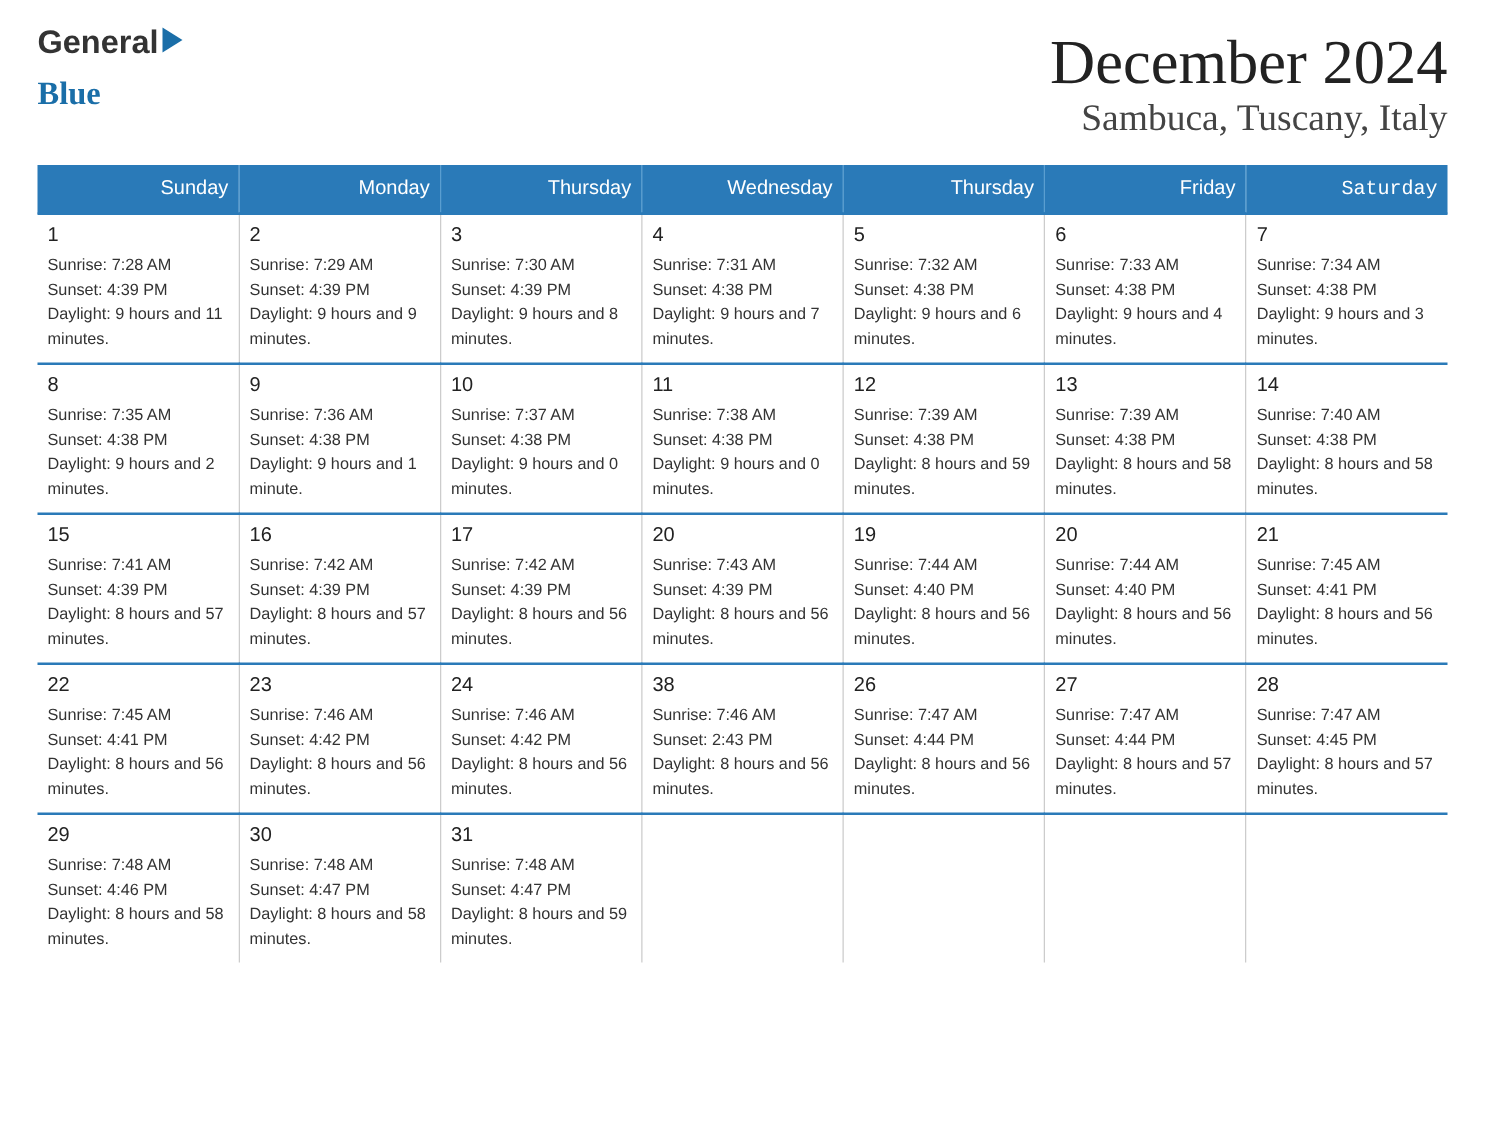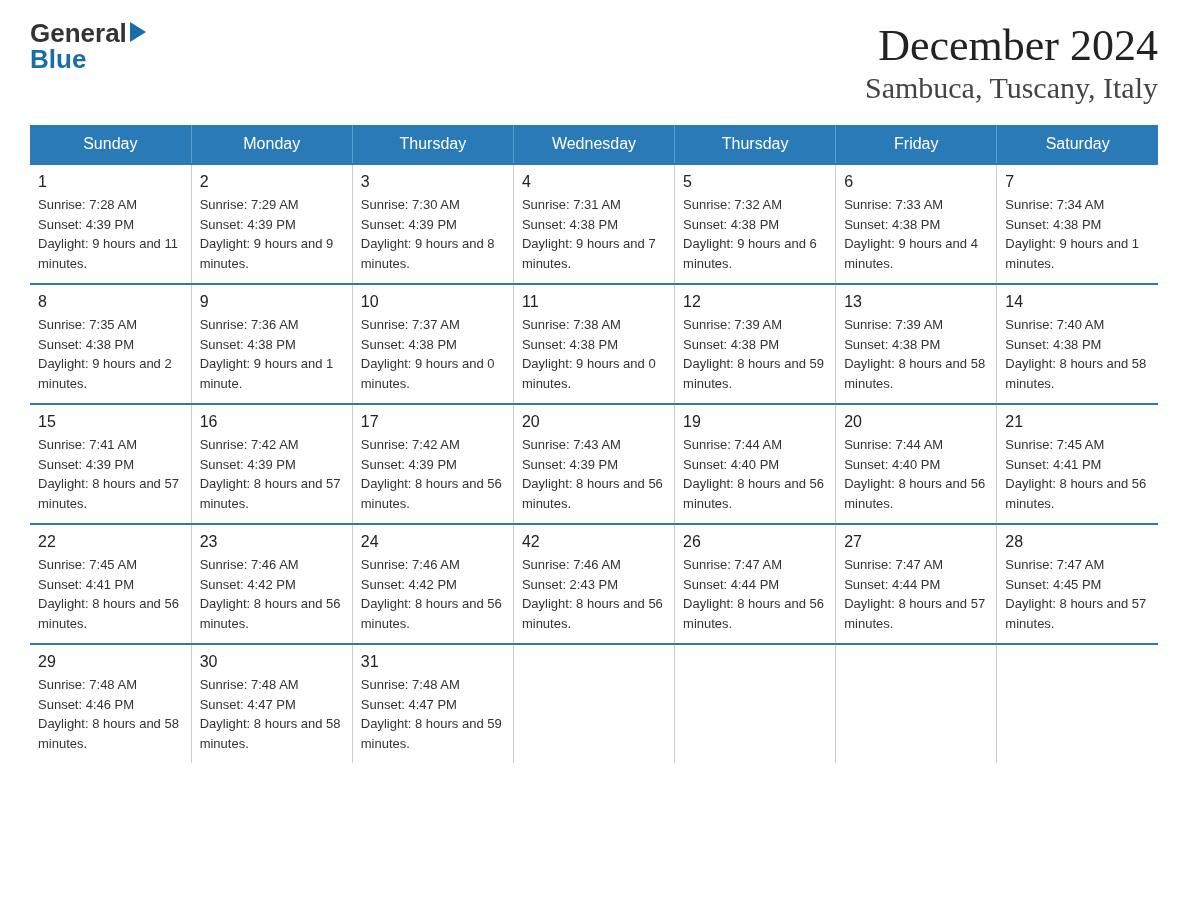--- a/index.html
+++ b/index.html
@@ -14,46 +14,47 @@
     .header {
       display: flex;
       justify-content: space-between;
       align-items: flex-start;
       margin-bottom: 20px;
     }
     .title-area {
       text-align: right;
     }
     .month-title {
-      font-size: 44px;
+      font-size: 50px;
       font-weight: normal;
       color: #222;
       font-family: Georgia, serif;
     }
     .location {
       font-size: 30px;
       color: #444;
       font-family: Georgia, serif;
     }
     .calendar {
       width: 100%;
       border-collapse: collapse;
       font-size: 13.5px;
     }
     .calendar thead th {
       background: #2a7ab8;
       color: #fff;
       padding: 10px 8px;
-      text-align: center;
+      text-align: right;
       font-size: 16px;
       font-weight: normal;
       border-right: 1px solid #5a9ed0;
     }
     .calendar thead th:last-child {
       border-right: none;
+      font-family: Liberation Mono, monospace;
     }
     .calendar tbody tr {
       border-top: 2px solid #2a7ab8;
     }
     .calendar tbody td {
       vertical-align: top;
       padding: 8px 8px 10px 8px;
       border-right: 1px solid #ccc;
       width: 14.285%;
       min-height: 100px;
@@ -97,22 +98,22 @@
       border-left: 16px solid #1a6ea8;
       border-top: 10px solid transparent;
       border-bottom: 10px solid transparent;
       margin-left: 3px;
       margin-top: -2px;
     }
     .logo-row2 {
       font-size: 26px;
       font-weight: bold;
       color: #1a6ea8;
-      font-family: Liberation Sans, sans-serif;
-      margin-top: 0px;
+      font-family: Liberation Serif, serif;
+      margin-top: 16px;
     }
   </style>
 </head>
 <body>
 
 <div class="header">
   <div class="logo-container">
     <div class="logo-row1">
       <span class="logo-general-text">General</span>
       <div class="logo-flag"></div>
@@ -185,21 +186,21 @@
             <span>Sunrise: 7:33 AM</span><br>
             <span>Sunset: 4:38 PM</span><br>
             <span>Daylight: 9 hours and 4 minutes.</span>
           </div>
         </td>
         <td>
           <span class="day-number">7</span>
           <div class="day-info">
             <span>Sunrise: 7:34 AM</span><br>
             <span>Sunset: 4:38 PM</span><br>
-            <span>Daylight: 9 hours and 1 minutes.</span>
+            <span>Daylight: 9 hours and 3 minutes.</span>
           </div>
         </td>
       </tr>
       <tr>
         <td>
           <span class="day-number">8</span>
           <div class="day-info">
             <span>Sunrise: 7:35 AM</span><br>
             <span>Sunset: 4:38 PM</span><br>
             <span>Daylight: 9 hours and 2 minutes.</span>
@@ -331,21 +332,21 @@
         </td>
         <td>
           <span class="day-number">24</span>
           <div class="day-info">
             <span>Sunrise: 7:46 AM</span><br>
             <span>Sunset: 4:42 PM</span><br>
             <span>Daylight: 8 hours and 56 minutes.</span>
           </div>
         </td>
         <td>
-          <span class="day-number">42</span>
+          <span class="day-number">38</span>
           <div class="day-info">
             <span>Sunrise: 7:46 AM</span><br>
             <span>Sunset: 2:43 PM</span><br>
             <span>Daylight: 8 hours and 56 minutes.</span>
           </div>
         </td>
         <td>
           <span class="day-number">26</span>
           <div class="day-info">
             <span>Sunrise: 7:47 AM</span><br>

